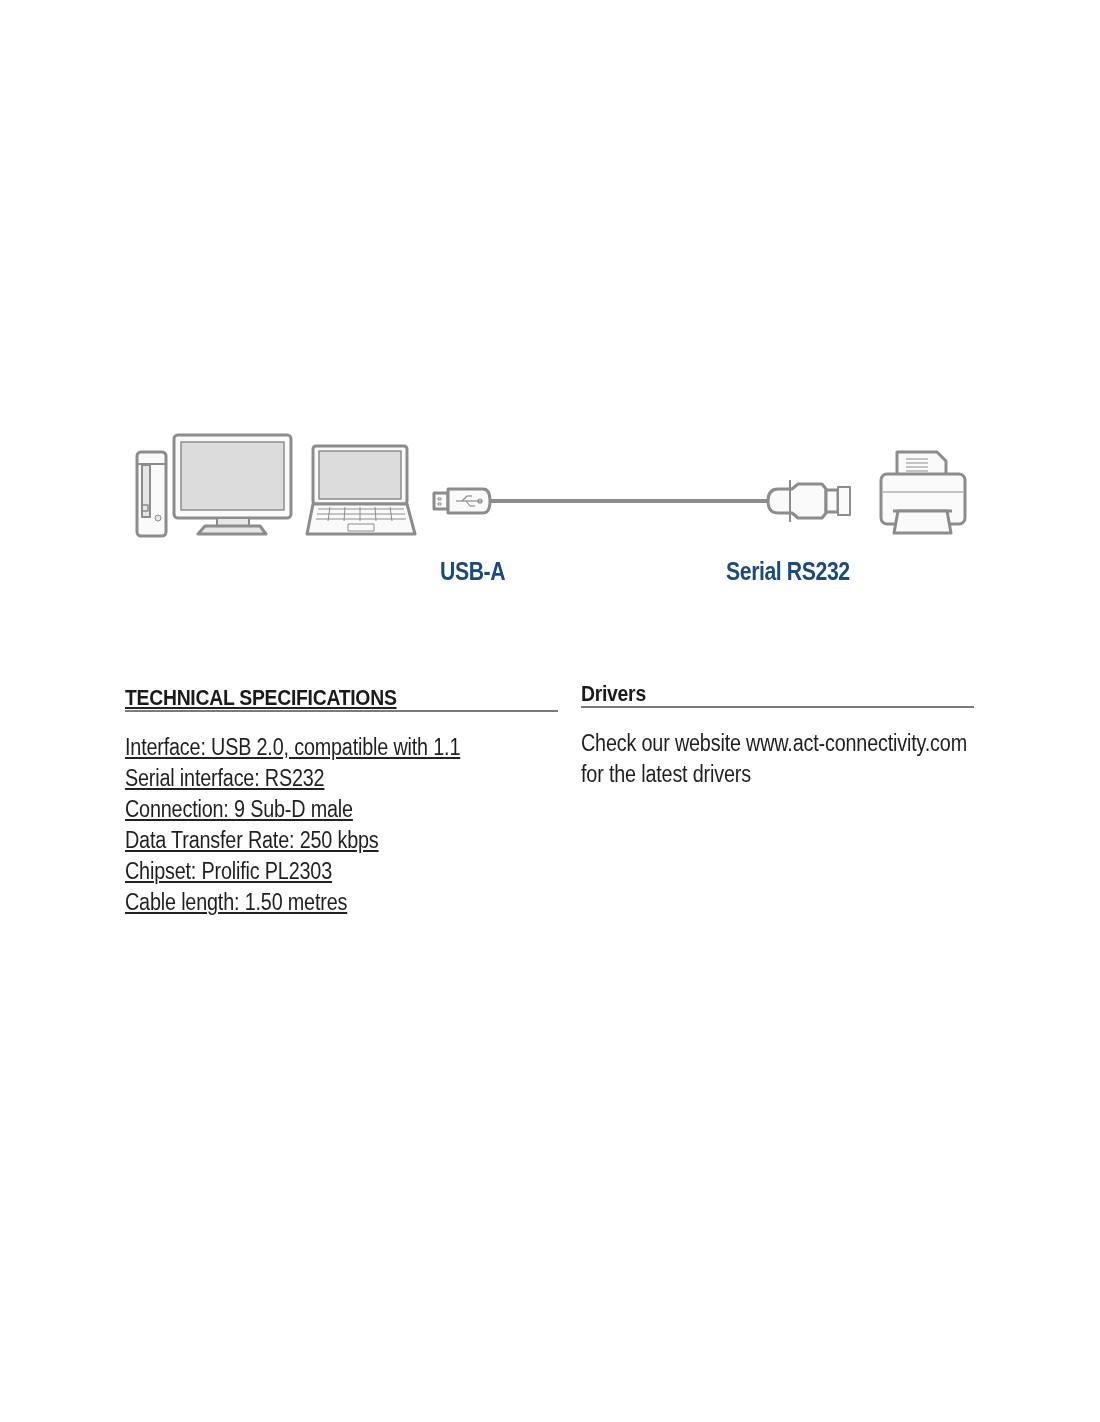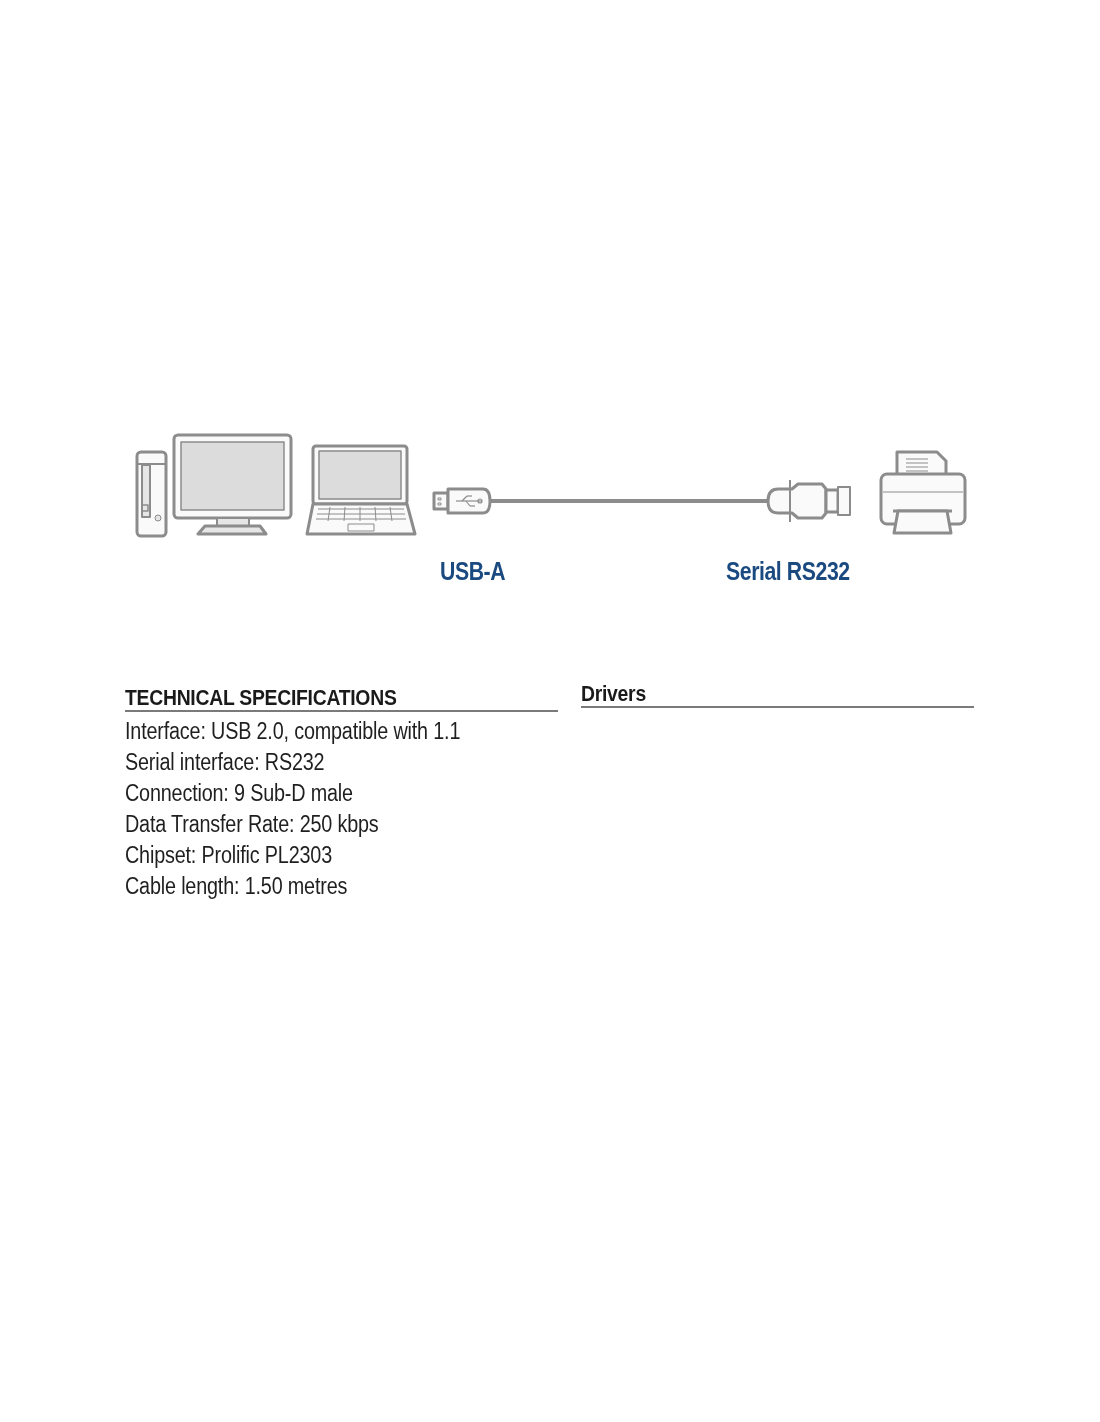--- a/index.html
+++ b/index.html
@@ -5,21 +5,21 @@
   html, body { margin: 0; padding: 0; background: #ffffff; }
   body { width: 1100px; height: 1422px; position: relative; overflow: hidden;
          font-family: "Liberation Sans", sans-serif; }
   .diagram { position: absolute; left: 0; top: 0; width: 1013px; height: 600px; }
   .label { position: absolute; font-family: "Liberation Sans", sans-serif; font-weight: bold;
            color: #1b4a80; font-size: 25px; letter-spacing: -0.5px; transform: scaleX(0.85); transform-origin: left top; }
   .section { position: absolute; color: #222; }
   .section h2 { margin: 0; font-size: 22px; font-weight: bold; color: #1a1a1a; letter-spacing: -0.3px;
                 transform: scaleX(0.88); transform-origin: left top; white-space: nowrap; height: 27px; line-height: 27px; }
   .section .rule { height: 2px; background: #7a7a7a; margin-top: -1px; }
-  .section .lines { margin-top: 4px; }
+  .section .lines { margin-top: 20px; }
   .section .line { font-size: 23px; line-height: 31px; color: #1f1f1f; transform: scaleX(0.86);
                    transform-origin: left top; white-space: nowrap; letter-spacing: -0.2px; }
 </style>
 </head>
 <body>
 
 <div class="diagram">
   <svg width="1100" height="600" viewBox="0 0 1100 600">
     <g fill="none" stroke="#8c8c8c" stroke-width="3" stroke-linejoin="round">
 
@@ -91,29 +91,33 @@
         <line x1="883" y1="492" x2="963" y2="492" stroke-width="1"></line>
         <line x1="893" y1="511" x2="952" y2="511"></line>
         <polygon points="898,511 947,511 951,533 894,533" fill="#fafafa"></polygon>
       </g>
     </g>
   </svg>
   <div class="label" style="left:440px; top:557px;">USB-A</div>
   <div class="label" style="left:726px; top:557px;">Serial RS232</div>
 </div>
 
-<div class="section" style="left:125px; top:684px; width:433px;">
+<div class="section" style="left:125px; top:684px; width:433px;text-decoration:underline;">
   <h2>TECHNICAL SPECIFICATIONS</h2>
   <div class="rule"></div>
   <div class="lines">
     <div class="line">Interface: USB 2.0, compatible with 1.1</div>
     <div class="line">Serial interface: RS232</div>
     <div class="line">Connection: 9 Sub-D male</div>
     <div class="line">Data Transfer Rate: 250 kbps</div>
     <div class="line">Chipset: Prolific PL2303</div>
     <div class="line">Cable length: 1.50 metres</div>
   </div>
 </div>
 
 <div class="section" style="left:581px; top:680px; width:393px;">
   <h2>Drivers</h2>
   <div class="rule"></div>
+  <div class="lines">
+    <div class="line">Check our website www.act-connectivity.com</div>
+    <div class="line">for the latest drivers</div>
+  </div>
 </div>
 
 </body></html>

